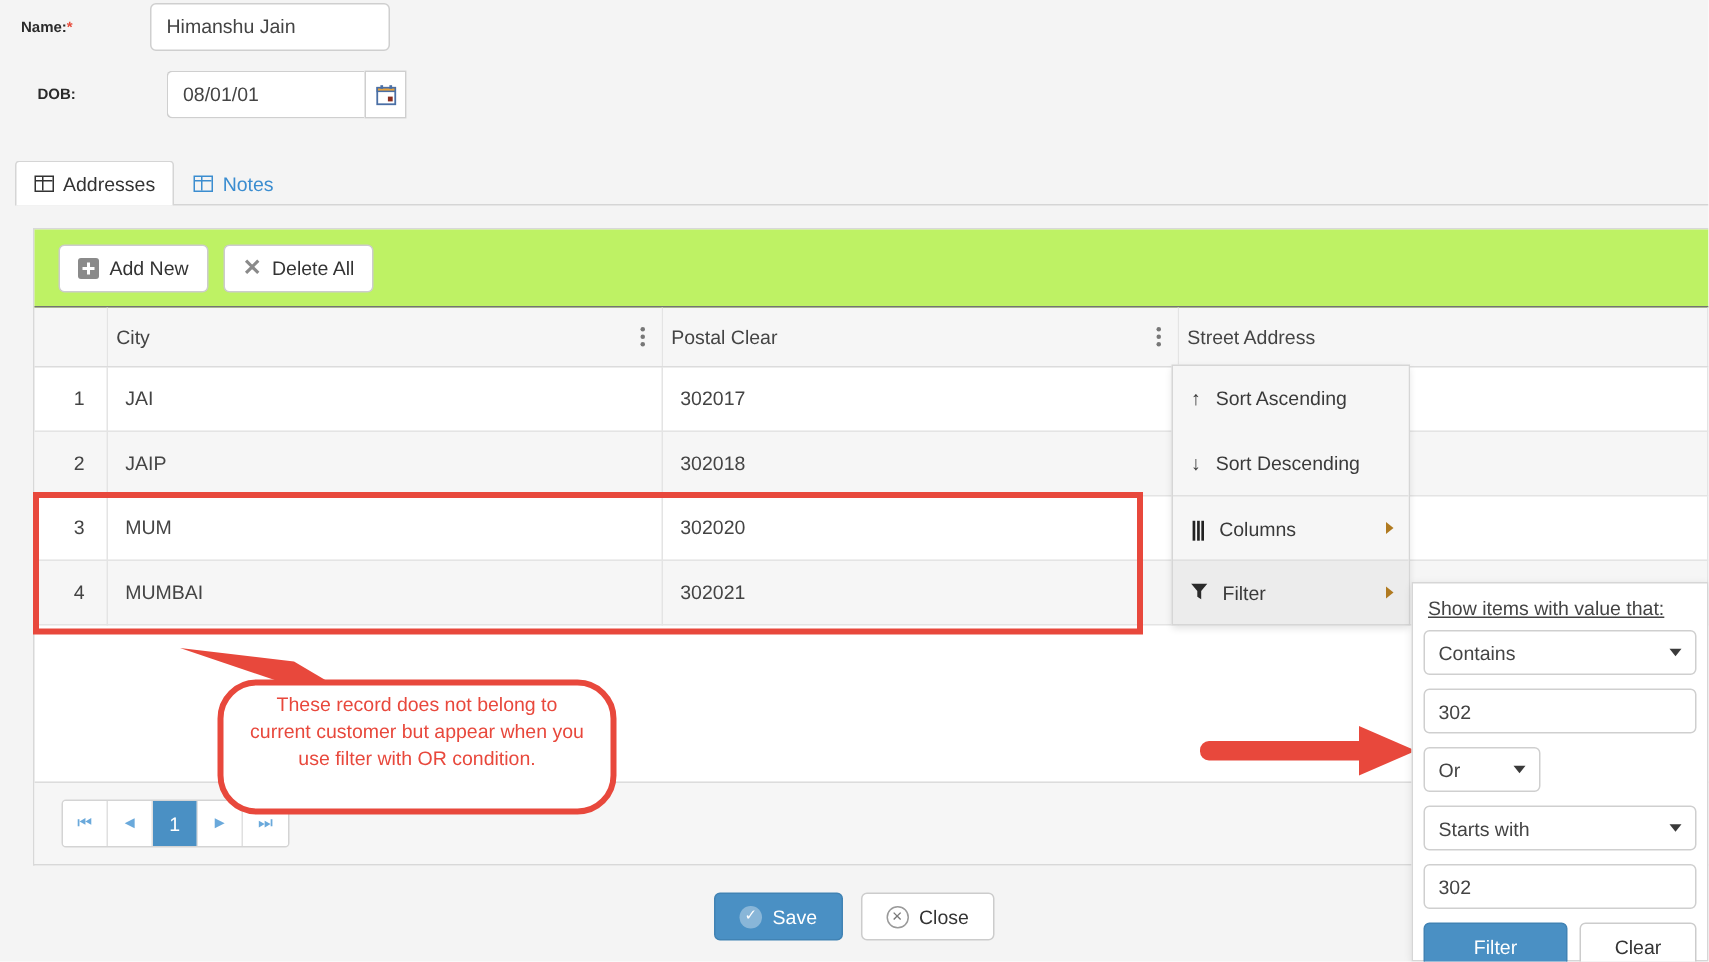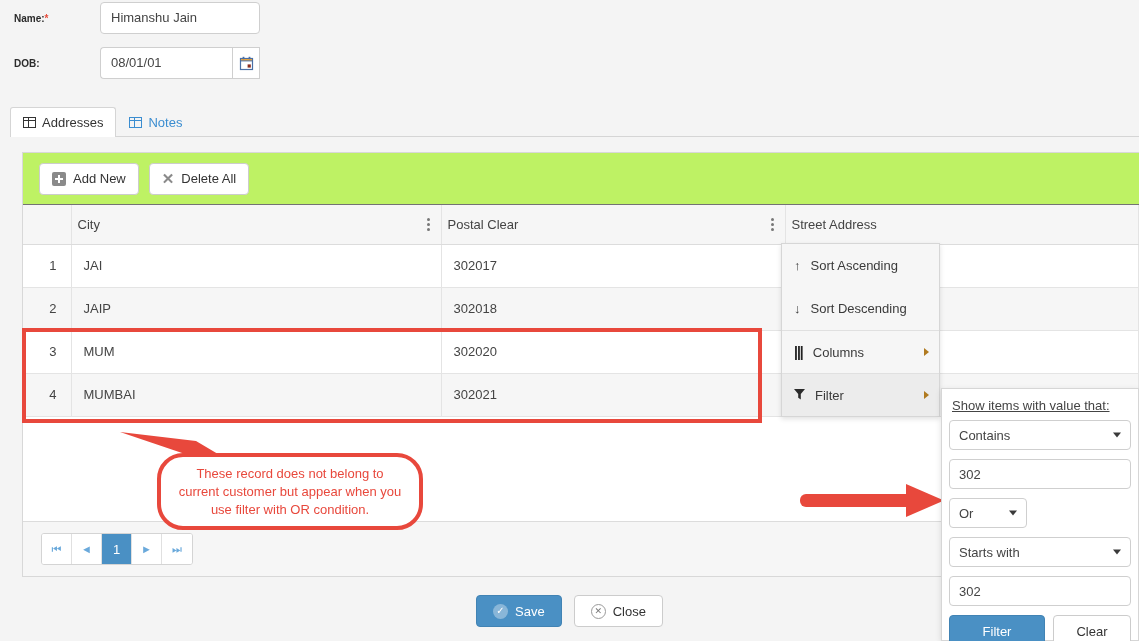--- a/index.html
+++ b/index.html
@@ -22,21 +22,21 @@
   }
   .req { color:#e74c3c; font-weight:bold; }
   .txtbox {
     background:#fff; border:1px solid #cfcfcf; border-radius:4px;
     height:32px; line-height:30px;
     padding:0 10px; font-size:13px; color:#444;
     display:flex; align-items:center;
   }
   #name-row { top:2px; }
   #name-input { width:160px; }
-  #dob-row { top:47px; }
+  #dob-row { top:47px;padding-left:11px; }
   #dob-input { width:132px; border-top-right-radius:0; border-bottom-right-radius:0; border-right:none; }
   #dob-picker {
     width:28px; height:32px; background:#fff;
     border:1px solid #cfcfcf; border-top-left-radius:0; border-bottom-left-radius:0;
     display:flex; align-items:center; justify-content:center;
   }
 
   
   #tabstrip {
     position:absolute; left:10px; top:108px; width:1129px; height:29px;
@@ -203,25 +203,25 @@
   }
   .circ.light { background:rgba(255,255,255,.35); color:#fff; }
   .circ.gray { border:1px solid #9a9a9a; color:#777; font-size:9px; }
 
   
   #hl-box {
     position:absolute; left:22px; top:328px; width:740px; height:95px;
     border:4px solid #e8483c; z-index:30; pointer-events:none;
   }
   #callout {
-    position:absolute; left:145px; top:453px; width:266px; height:77px;
+    position:absolute; left:145px; top:453px; width:266px; height:90px;
     background:#fff; border:4px solid #e8483c; border-radius:26px;
-    z-index:35; display:flex; align-items:center; justify-content:center;
+    z-index:35; display:flex; align-items:flex-start; justify-content:center;
     padding:4px 14px; text-align:center;
-    color:#e8483c; font-size:13px; line-height:18px;margin-left:12px;
+    color:#e8483c; font-size:13px; line-height:18px;
   }
   svg.anno { position:absolute; left:0; top:0; width:1139px; height:641px;
              z-index:34; pointer-events:none; overflow:visible; }
 </style>
 </head>
 <body>
 
 <div class="form-row" id="name-row">
   <div class="form-label"><span>Name:</span><span class="req">*</span></div>
   <div class="txtbox" id="name-input">Himanshu Jain</div>

